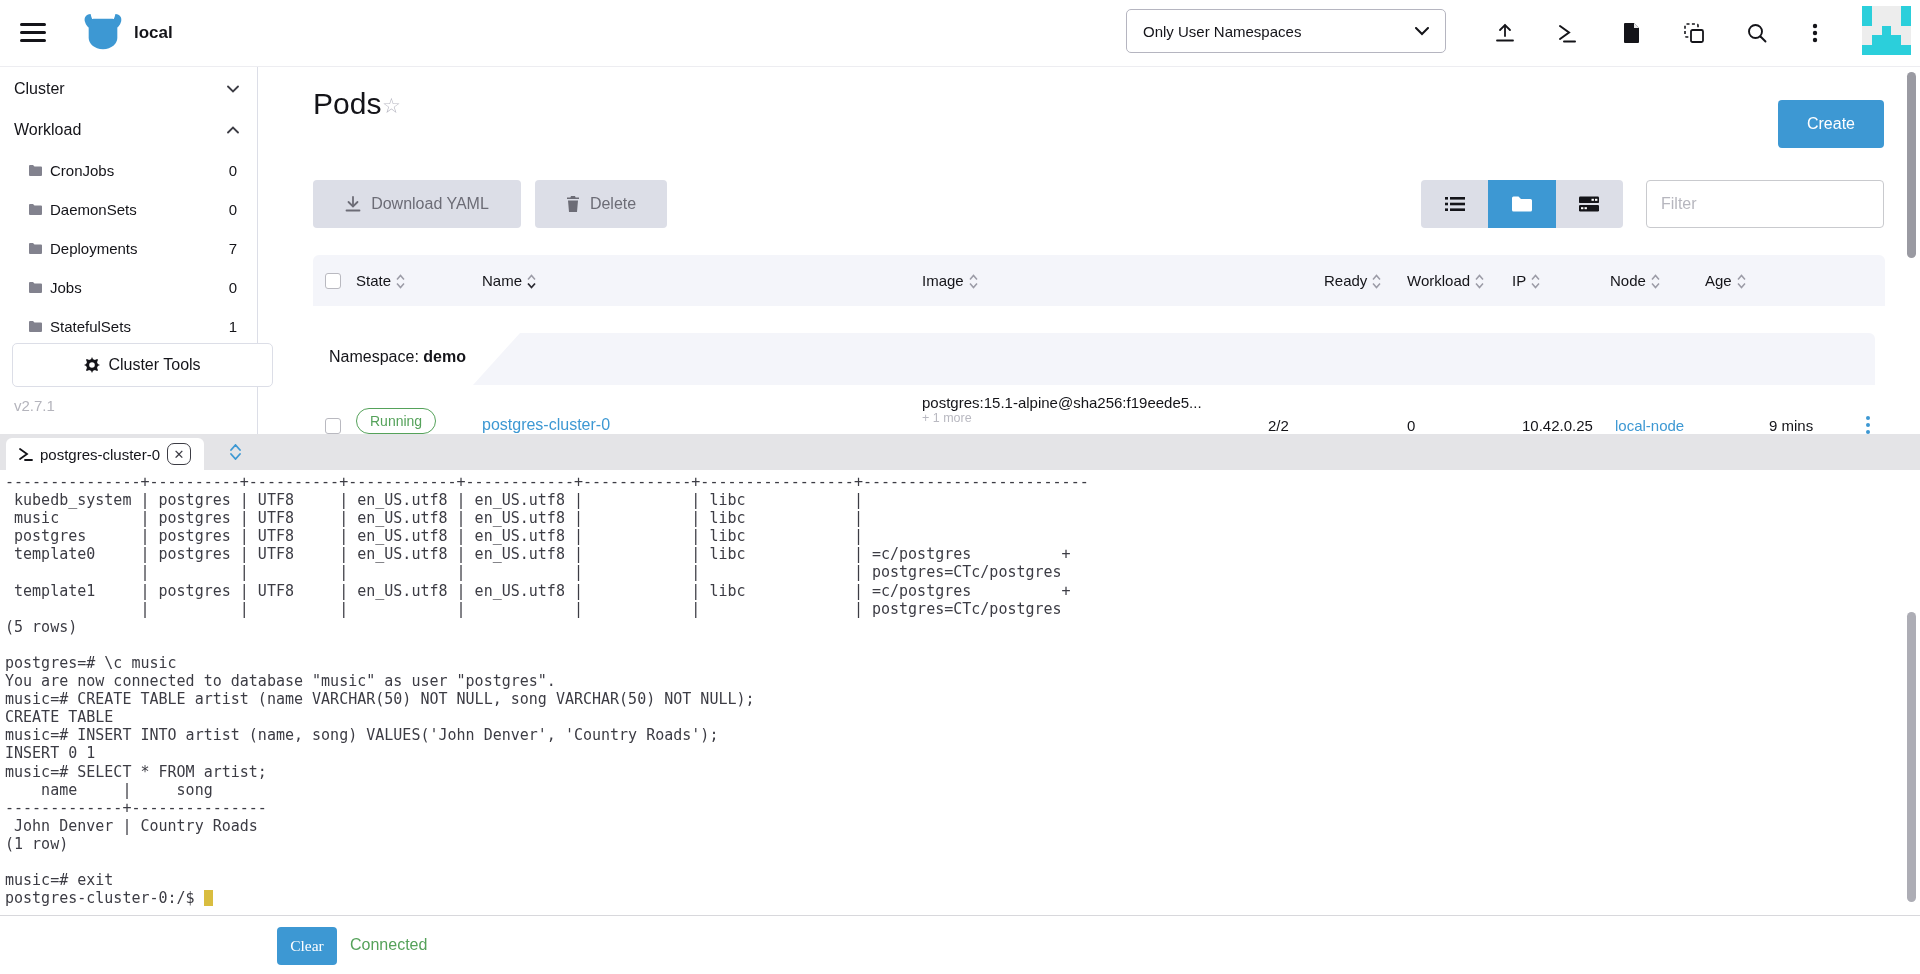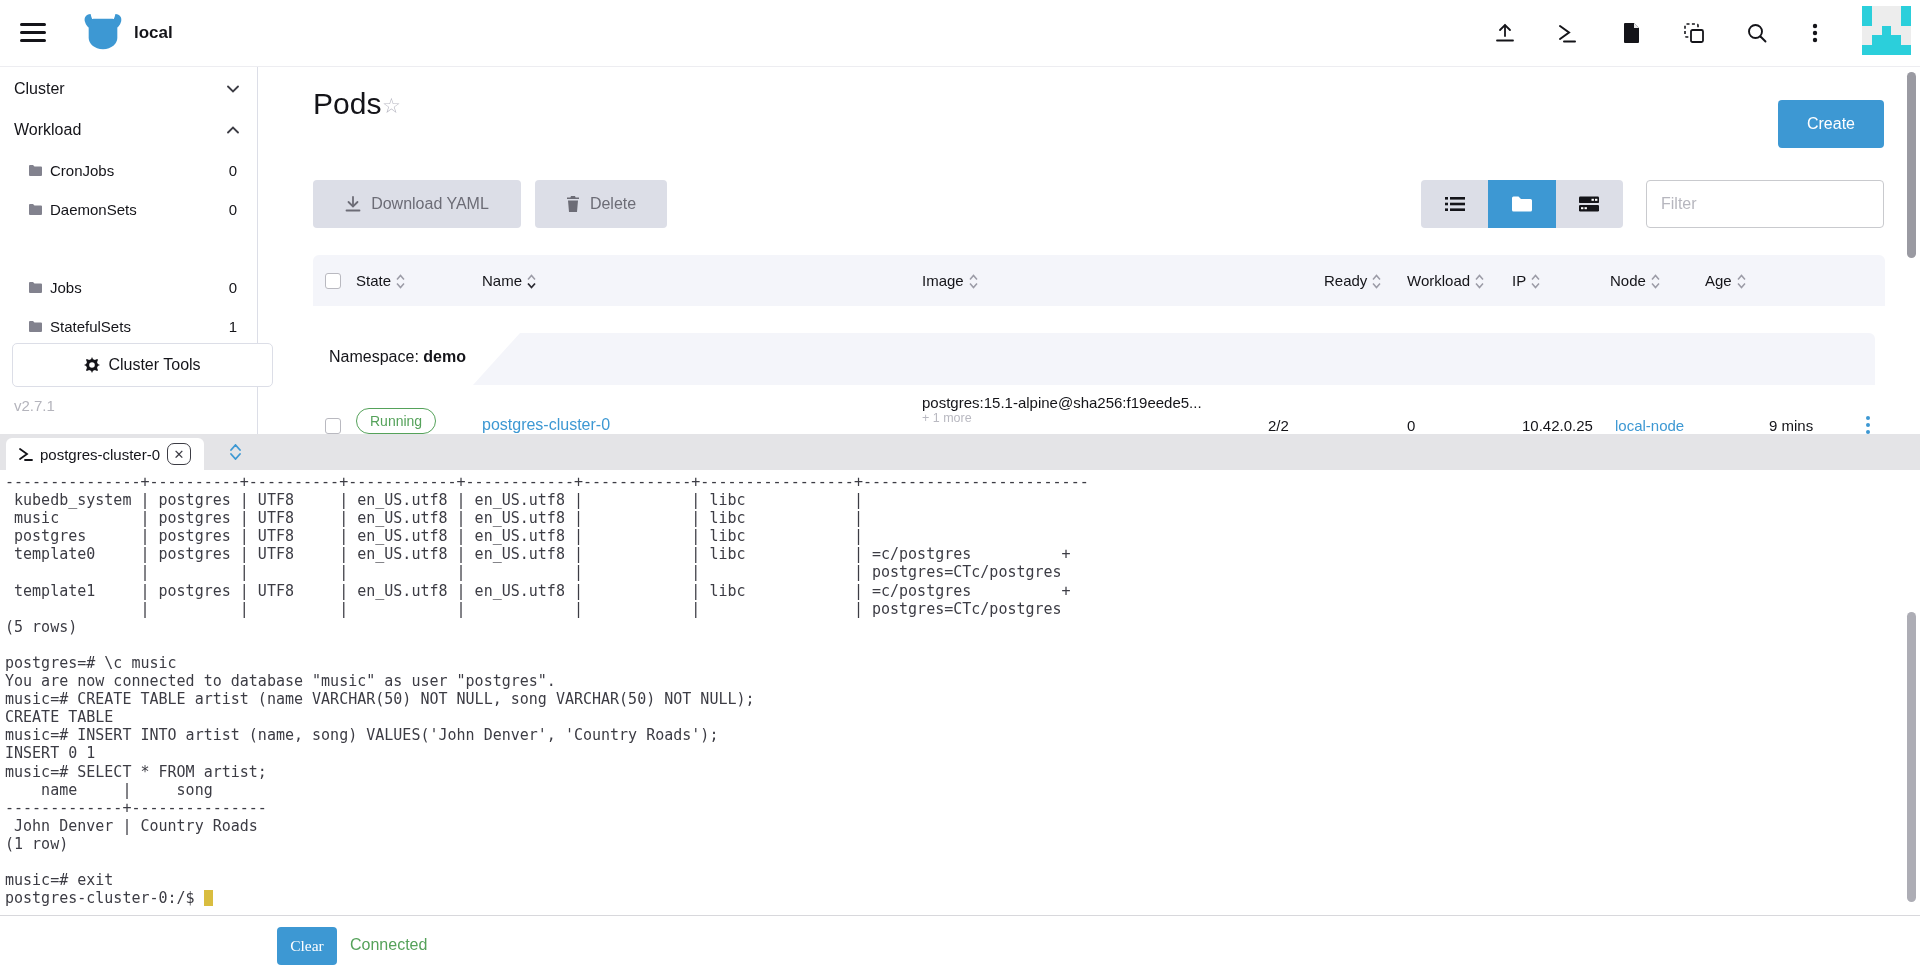--- a/index.html
+++ b/index.html
@@ -118,20 +118,28 @@
       </div>
     <div class="logo">
       <svg viewBox="0 0 44 42" width="42" height="42">
         <path fill="#3d98d3" d="M9 1 C4 1 2 5 3 9 c1 4 4 7 7 8 l3 -7 c-2 -2 -3 -5 -4 -9 z"></path>
         <path fill="#3d98d3" d="M35 1 c5 0 7 4 6 8 c-1 4 -4 7 -7 8 l-3 -7 c2 -2 3 -5 4 -9 z"></path>
         <path fill="#3d98d3" d="M12 6 h20 c3 0 5 3 5 6 v14 c0 6 -6 12 -15 12 S7 32 7 26 V12 c0 -3 2 -6 5 -6 z"></path>
       </svg>
     </div>
     <div class="brand">local</div>
 
+    <div class="ns-select">
+      <span class="val">Only User Namespaces</span>
+      <span>
+        <svg width="14" height="9" viewBox="0 0 14 9">
+            <polyline points="1,1 7,7 13,1" fill="none" stroke="#141419" stroke-width="2" stroke-linecap="round"></polyline>
+          </svg>
+      </span>
+    </div>
 
     <div class="hicon" style="left:1487px">
       <svg width="22" height="22" viewBox="0 0 22 22" fill="none" stroke="#141419" stroke-width="1.8" stroke-linecap="round">
         <line x1="11" y1="3.5" x2="11" y2="14"></line>
           <polyline points="6,8 11,3 16,8"></polyline>
           <path d="M3 18.5 h16"></path>
       </svg>
     </div>
     <div class="hicon" style="left:1549px">
       <svg width="22" height="22" viewBox="0 0 22 22" fill="none" stroke="#141419" stroke-width="2" stroke-linecap="round">
@@ -221,20 +229,29 @@
       <span class="cnt">0</span>
     </div>
     <div class="side-item" style="top:125px">
       <span>
           <svg width="14" height="12" viewBox="0 0 14 12">
             <path d="M1 2 a1 1 0 0 1 1 -1 h3 l1.5 1.5 H13 a1 1 0 0 1 1 1 V11 a1 1 0 0 1 -1 1 H2 a1 1 0 0 1 -1 -1 z" fill="#82828e"></path>
           </svg>
         </span>
       <span class="lbl">DaemonSets</span>
       <span class="cnt">0</span>
+    </div>
+    <div class="side-item" style="top:164px">
+      <span>
+          <svg width="14" height="12" viewBox="0 0 14 12">
+            <path d="M1 2 a1 1 0 0 1 1 -1 h3 l1.5 1.5 H13 a1 1 0 0 1 1 1 V11 a1 1 0 0 1 -1 1 H2 a1 1 0 0 1 -1 -1 z" fill="#82828e"></path>
+          </svg>
+        </span>
+      <span class="lbl">Deployments</span>
+      <span class="cnt">7</span>
     </div>
     <div class="side-item" style="top:203px">
       <span>
           <svg width="14" height="12" viewBox="0 0 14 12">
             <path d="M1 2 a1 1 0 0 1 1 -1 h3 l1.5 1.5 H13 a1 1 0 0 1 1 1 V11 a1 1 0 0 1 -1 1 H2 a1 1 0 0 1 -1 -1 z" fill="#82828e"></path>
           </svg>
         </span>
       <span class="lbl">Jobs</span>
       <span class="cnt">0</span>
     </div>

